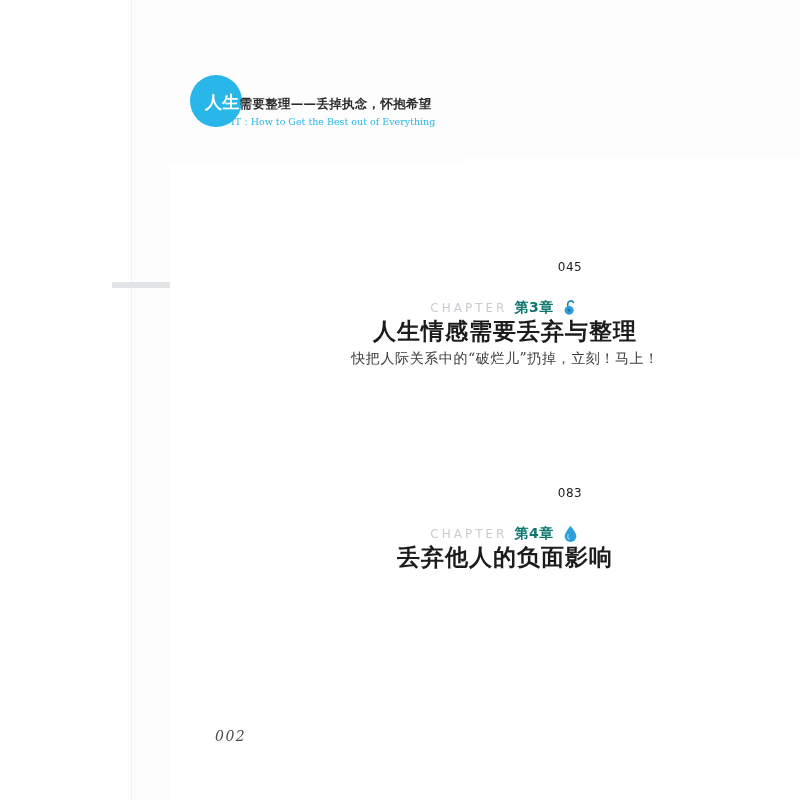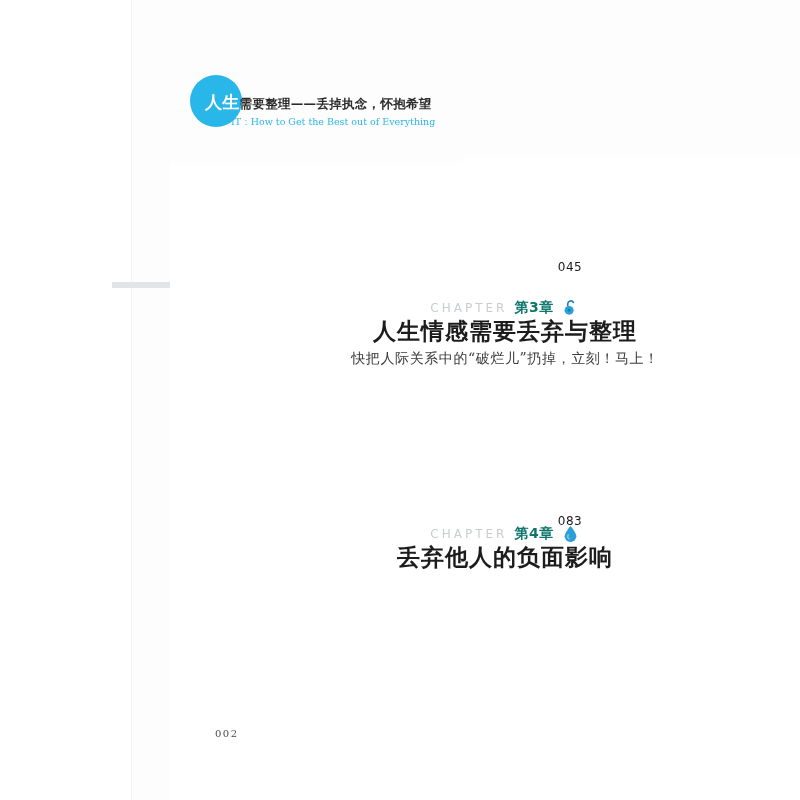--- a/index.html
+++ b/index.html
@@ -45,21 +45,21 @@
     position:absolute;
     border-radius:14px;
     box-sizing:border-box;
     padding:8px 10px 6px 10px;
     color:#1b1b1b;
     font-size:11.5px;
     line-height:1.55;
     text-align:center;
   }
   .card.dark{background:#0ea5e9;}
-  .card.light{background:#b3e0f2;margin-top:28px;}
+  .card.light{background:#b3e0f2;}
   .card .num{font-size:12px;font-weight:bold;letter-spacing:.4px;margin-bottom:1px;}
   .card .body{font-size:11.3px;text-align:center;}
   .card .page{
     position:absolute;right:11px;bottom:5px;
     font-size:12px;letter-spacing:.5px;color:#1b1b1b;
   }
 
   
   .chapter{position:absolute;text-align:center;}
   .chapter .line1{
@@ -78,22 +78,23 @@
     margin-top:-1px;white-space:nowrap;
   }
   .chapter .line3{
     font-size:14px;color:#3a3a3a;margin-top:3px;white-space:nowrap;
     font-family:"DejaVu Serif","Liberation Serif",serif;
     letter-spacing:.6px;
   }
 
   .folio{
     position:absolute;left:215px;top:728px;
-    font-size:10px;color:#4a4a4a;letter-spacing:1.5px;
+    font-size:14px;color:#4a4a4a;letter-spacing:1.5px;
     font-family:"DejaVu Serif","Liberation Serif",serif;
+    font-style:italic;
   }
 </style>
 </head>
 <body>
 
 <div class="page">
 
   <div class="panel"></div>
 
   <svg class="paths" viewBox="0 0 800 800" xmlns="http://www.w3.org/2000/svg">

